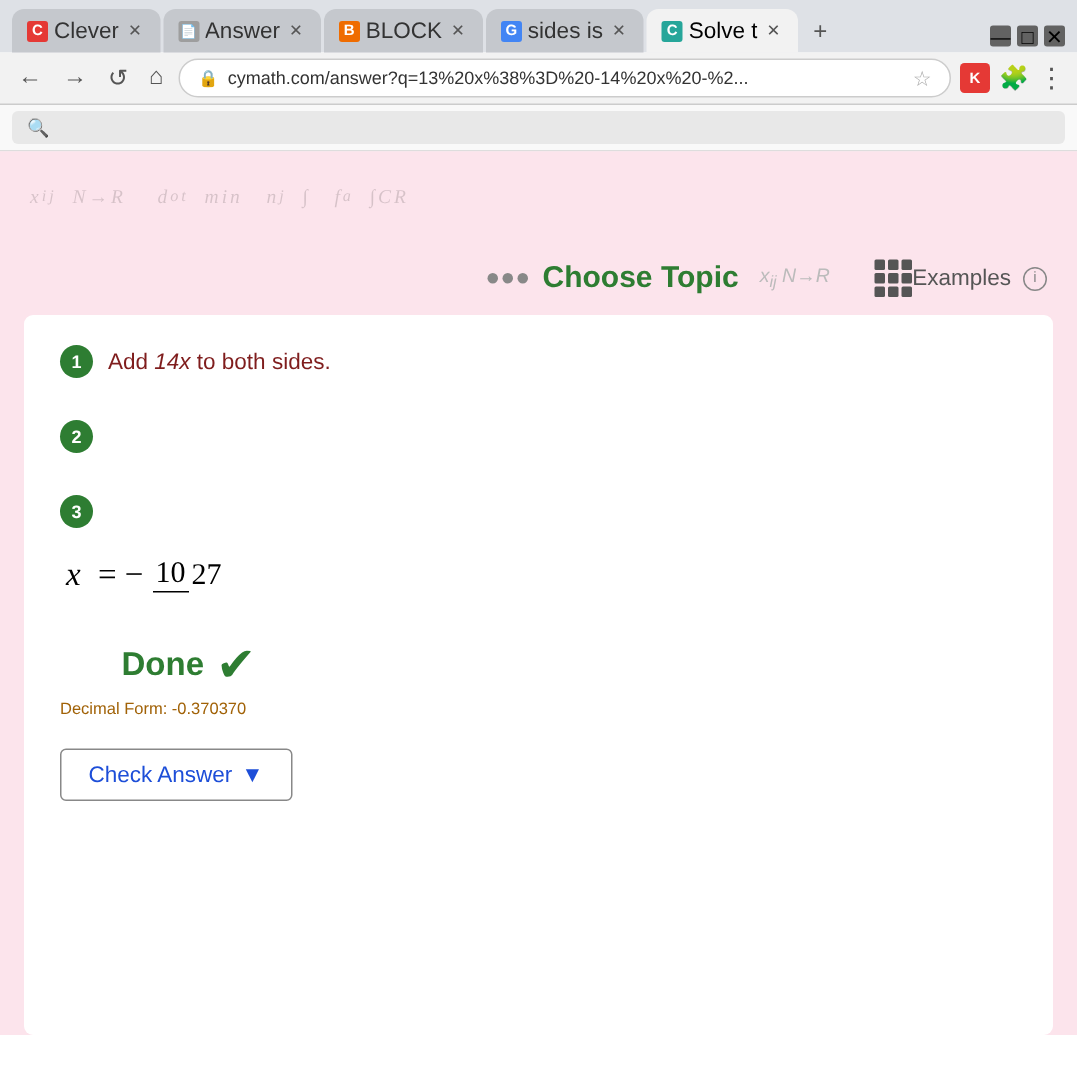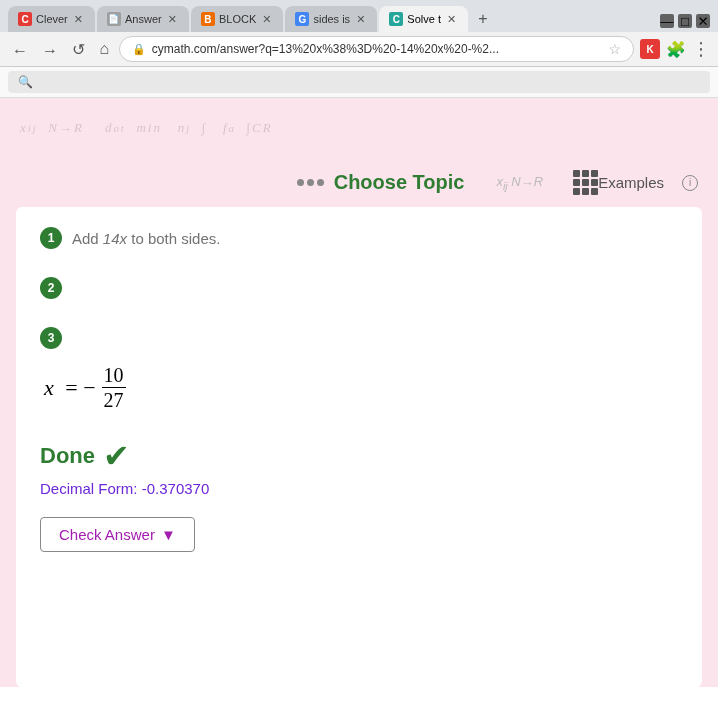--- a/index.html
+++ b/index.html
@@ -49,21 +49,21 @@
       flex-shrink: 0;
       display: flex; align-items: center; justify-content: center;
       font-size: 10px;
       font-weight: bold;
     }
     .tab-title {
       flex: 1;
       white-space: nowrap;
       overflow: hidden;
       text-overflow: ellipsis;
-      font-size: 11px;
+      font-size: 15px;
     }
     .tab-close {
       font-size: 11px;
       color: #555;
       cursor: pointer;
       padding: 0 2px;
     }
     .tab-add {
       padding: 4px 8px;
       font-size: 16px;
@@ -151,30 +151,30 @@
     .dot { width: 7px; height: 7px; border-radius: 50%; background: #888; }
     .choose-topic {
       color: #2e7d32;
       font-size: 20px;
       font-weight: bold;
     }
     .math-decor {
       color: #aaa;
       font-size: 14px;
       font-style: italic;
-      margin-left: 22px;
+      margin-left: 4px;
     }
     .grid-icon {
       display: grid;
       grid-template-columns: repeat(3, 7px);
       gap: 2px;
     }
     .grid-cell { width: 7px; height: 7px; background: #555; border-radius: 1px; }
     .header-right {
-      display: flex; align-items: center; gap: 18px;
+      display: flex; align-items: center; gap: 8px;
     }
     .examples-text { color: #555; font-size: 15px; }
     .info-circle {
       width: 16px; height: 16px; border-radius: 50%;
       border: 1.5px solid #888;
       display: flex; align-items: center; justify-content: center;
       font-size: 10px; color: #888; cursor: pointer;
     }
 
     
@@ -198,69 +198,70 @@
       border-radius: 50%;
       background: #2e7d32;
       color: #fff;
       font-size: 12px;
       font-weight: bold;
       display: flex; align-items: center; justify-content: center;
       flex-shrink: 0;
     }
     .step-desc {
       font-size: 15px;
-      color: #737373;
+      color: #7f1d1d;
     }
     .step-desc em { font-style: italic; }
     .math-expr {
       font-size: 22px;
       color: #000;
       margin-left: 4px;
       font-family: 'Times New Roman', Times, serif;
       line-height: 1.5;
     }
 
     .done-row {
       display: flex;
       align-items: center;
       gap: 8px;
       margin-bottom: 8px;
+      margin-left: 41px;
     }
     .done-text {
       color: #2e7d32;
       font-size: 22px;
       font-weight: bold;
     }
     .checkmark {
       color: #2e7d32;
       font-size: 32px;
       line-height: 1;
     }
     .decimal-form {
-      font-size: 15px;
-      color: #6d28d9;
+      font-size: 11px;
+      color: #a16207;
       margin-bottom: 20px;
     }
     .check-answer-btn {
       background: #fff;
       border: 1.5px solid #888;
       border-radius: 4px;
       padding: 8px 18px;
       font-size: 15px;
-      color: #a21caf;
+      color: #1d4ed8;
       cursor: pointer;
       display: flex;
       align-items: center;
       gap: 6px;
     }
 
     
     .frac {
       display: inline-flex;
-      flex-direction: column;
+      flex-direction: row;
       align-items: center;
       vertical-align: middle;
       font-family: 'Times New Roman', Times, serif;
       font-size: 20px;
       line-height: 1.2;
     }
     .frac-num { border-bottom: 1.5px solid #000; padding: 0 2px; font-size: 20px; }
     .frac-den { padding: 0 2px; font-size: 20px; }
 
     

